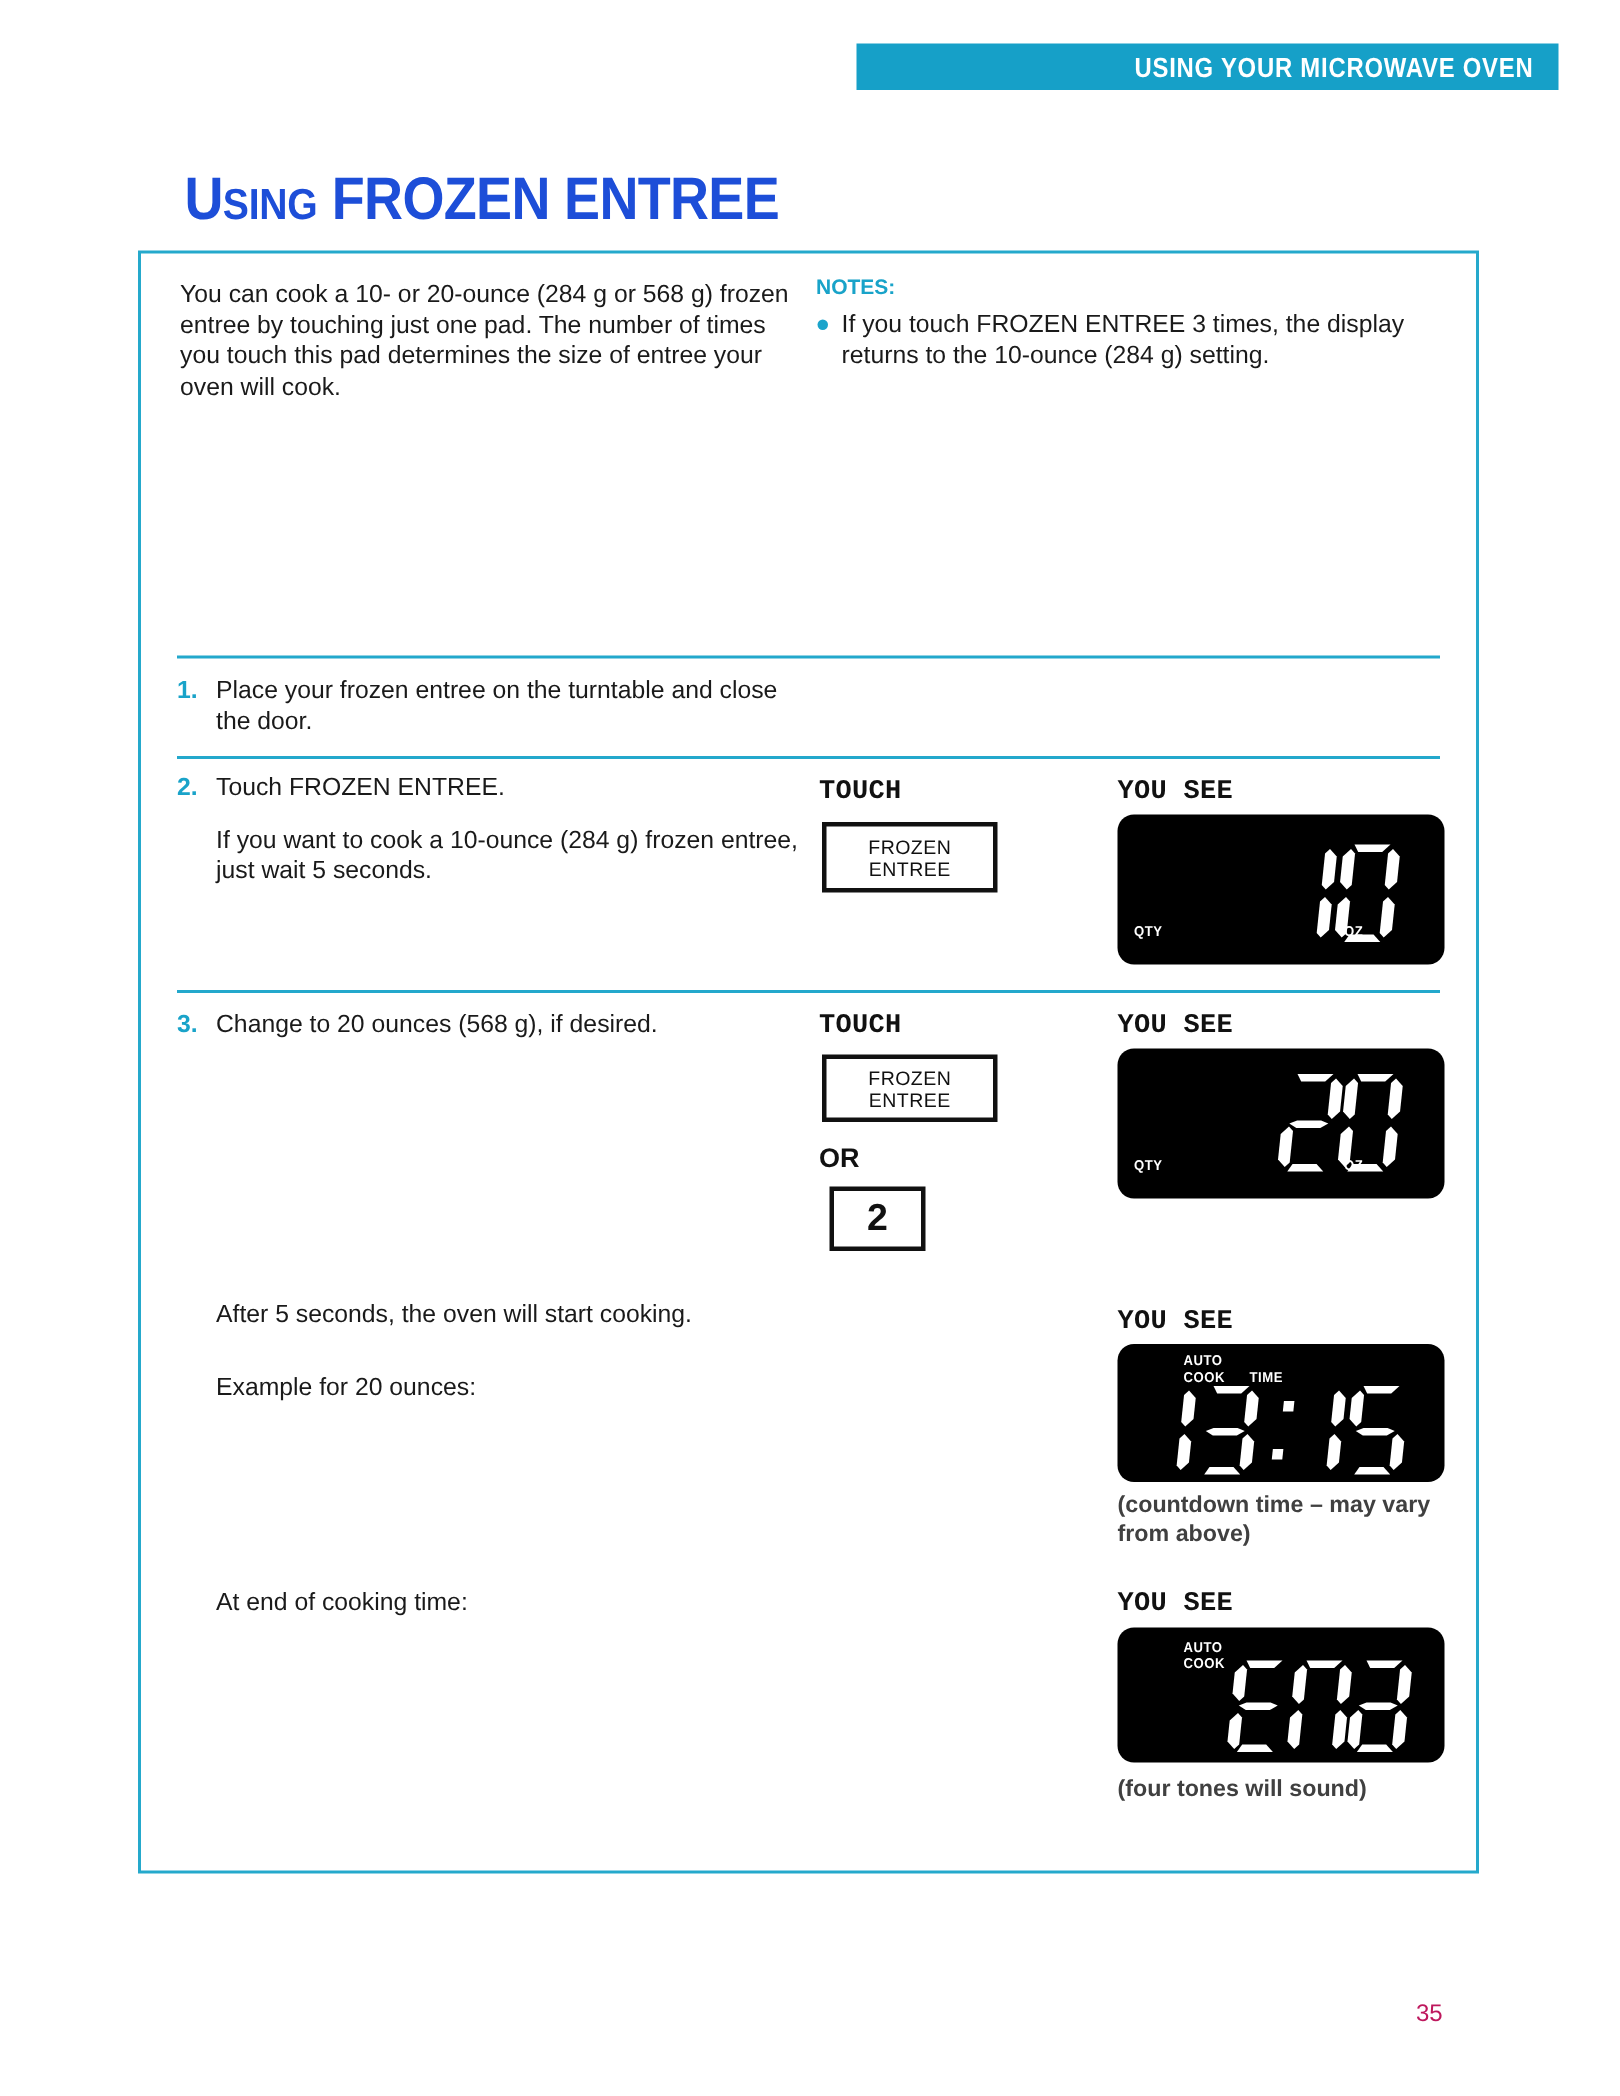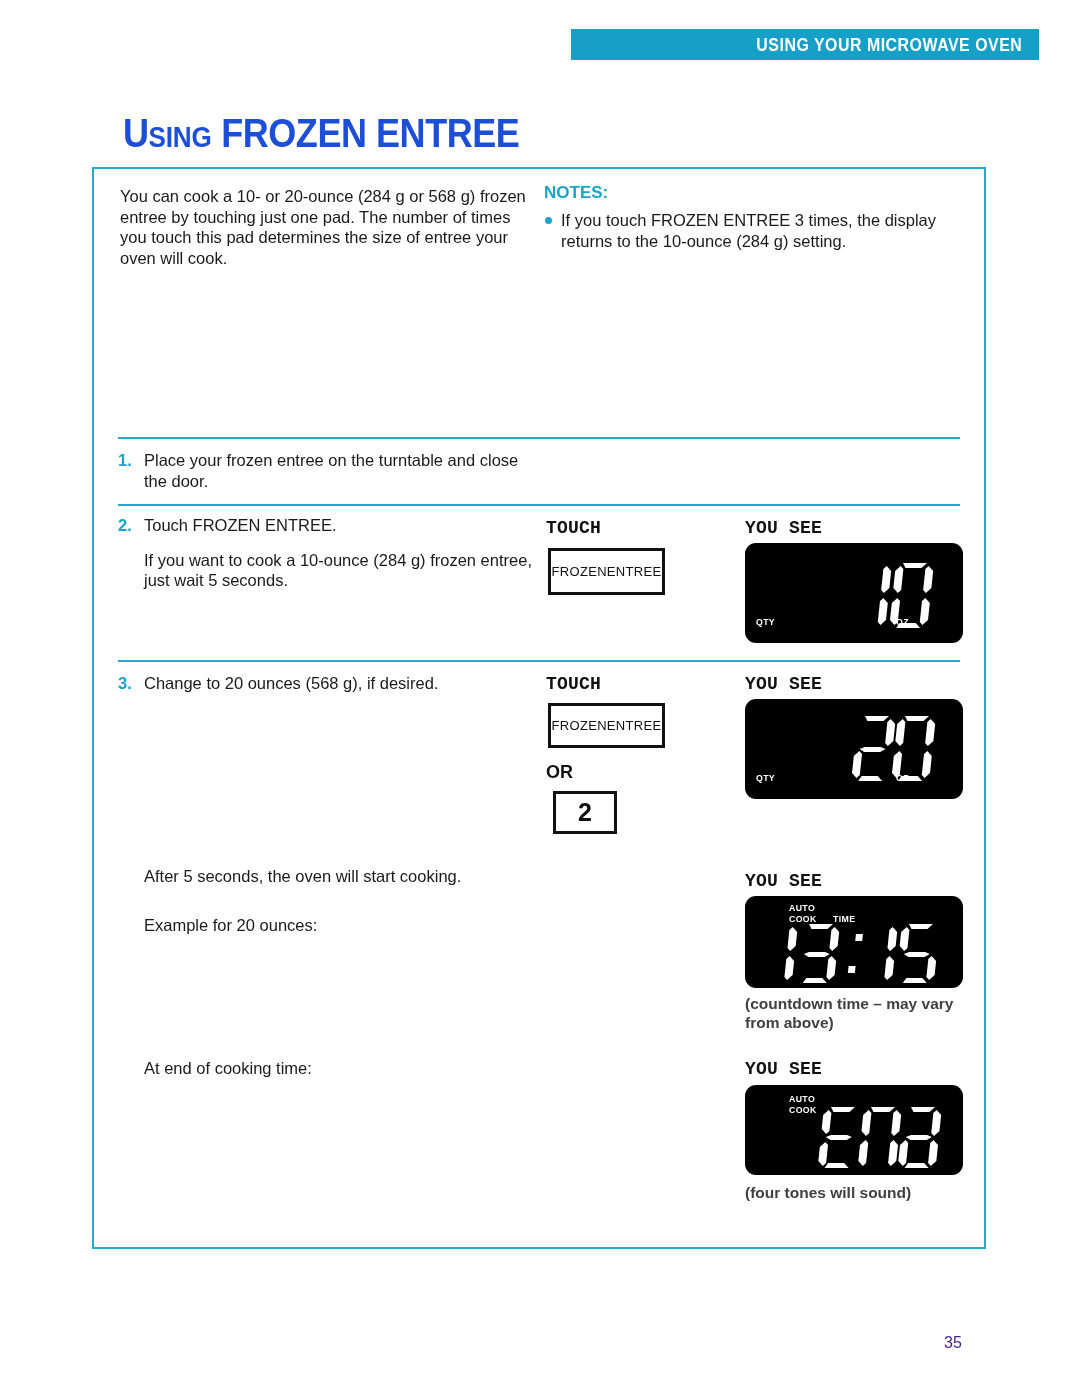--- a/index.html
+++ b/index.html
@@ -89,21 +89,21 @@
   
   .notes {
     position: absolute;
     left: 544px;
     top: 183px;
     width: 430px;
   }
   .notes-head {
     color: #19a3c9;
     font-weight: bold;
-    font-size: 17px;
+    font-size: 14px;
     margin-bottom: 7px;
   }
   .note-item {
     position: relative;
     padding-left: 17px;
     font-size: 16.5px;
     line-height: 20.6px;
     margin-bottom: 10px;
   }
   .note-item .bullet {
@@ -166,20 +166,21 @@
     color: #111;
     font-family: Liberation Mono, monospace;
   }
 
   
   .pad {
     position: absolute;
     border: 3px solid #111;
     background: #fff;
     display: flex;
+    flex-direction: column;
     align-items: center;
     justify-content: center;
     box-sizing: border-box;
   }
   .pad-line {
     font-size: 13px;
     line-height: 15px;
     font-weight: normal;
     letter-spacing: 0.3px;
     color: #111;
@@ -221,21 +222,21 @@
     font-weight: bold;
     color: #404040;
     width: 235px;
   }
 
   
   .page-num {
     position: absolute;
     left: 944px;
     top: 1334px;
-    color: #4c1d95;
+    color: #be185d;
     font-size: 16px;
     font-weight: normal;
   }
 
   svg { display: block; }
 </style>
 </head>
 <body>
 
 <div class="header-banner">

